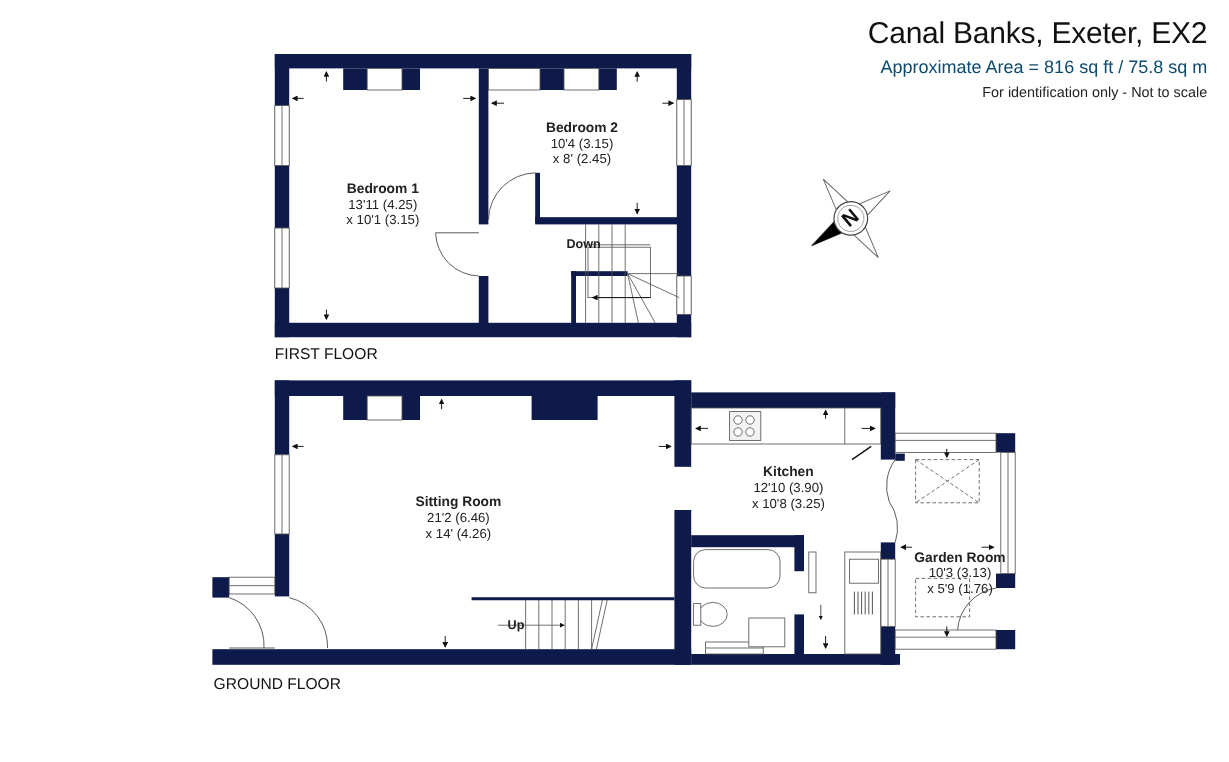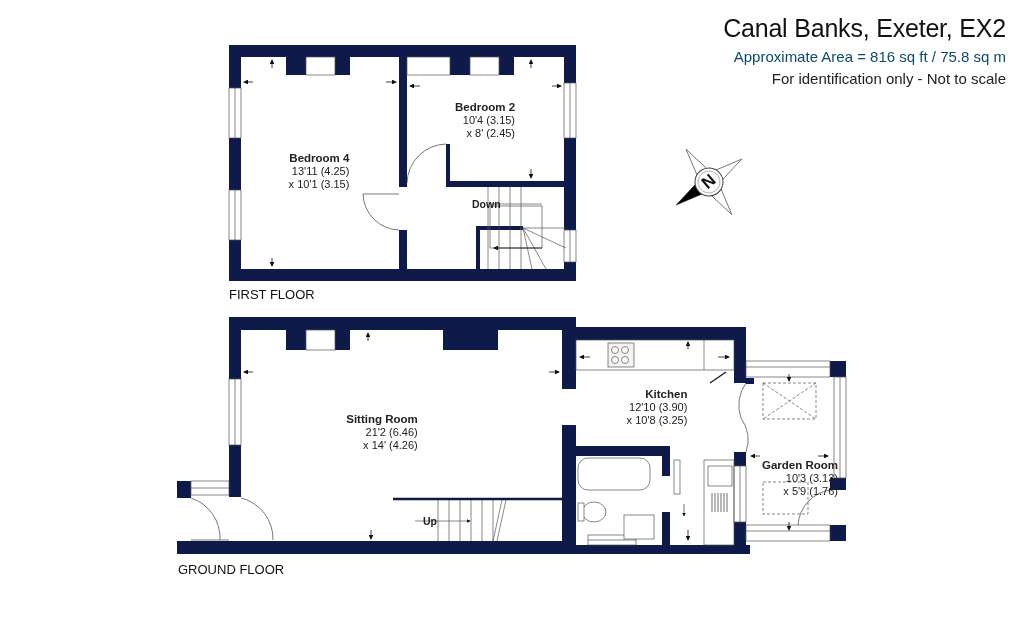--- a/index.html
+++ b/index.html
@@ -1,22 +1,22 @@
 <!DOCTYPE html>
 <html><head>
 <meta charset="utf-8">
 <style>
   html,body{margin:0;padding:0;background:#ffffff;}
   body{width:1024px;height:635px;position:relative;overflow:hidden;font-family:"Liberation Sans",sans-serif;}
   .title{position:absolute;right:18px;top:14px;font-size:25px;font-weight:normal;color:#111;text-align:right;letter-spacing:-0.2px;}
   .area{position:absolute;right:18px;top:48px;font-size:15px;color:#0c4a6e;text-align:right;}
-  .disclaimer{position:absolute;right:18px;top:70px;font-size:15px;color:#222;text-align:right;}
+  .disclaimer{position:absolute;right:18px;top:70px;font-size:12px;color:#222;text-align:right;}
   .floorlabel{position:absolute;font-size:13px;font-weight:normal;color:#111;}
   svg{position:absolute;left:0;top:0;}
-  .room{position:absolute;text-align:right;font-size:11px;color:#222;line-height:13px;transform:translateX(-50%);white-space:nowrap;}
+  .room{position:absolute;text-align:center;font-size:11px;color:#222;line-height:13px;transform:translateX(-50%);white-space:nowrap;}
   .room .rn{font-weight:bold;font-size:11.5px;}
   .lbl{position:absolute;font-size:10.5px;font-weight:bold;color:#222;}
 </style>
 </head>
 <body>
 
 <div class="title">Canal Banks, Exeter, EX2</div>
 <div class="area">Approximate Area = 816 sq ft / 75.8 sq m</div>
 <div class="disclaimer">For identification only - Not to scale</div>
 
@@ -213,21 +213,21 @@
     <polygon points="0,-40 7,-7 40,0 7,7 0,40 -7,7 -40,0 -7,-7" fill="#fff" stroke="#666" stroke-width="0.8"></polygon>
     <polygon points="-40,0 -7,-7 -7,7" fill="#000"></polygon>
     <circle r="14" fill="#fff" stroke="#444" stroke-width="1"></circle>
     <circle r="11" fill="none" stroke="#888" stroke-width="0.6"></circle>
   </g>
 </svg>
 
 <div style="position:absolute;left:700px;top:172px;width:18px;text-align:center;font-weight:bold;font-size:17px;transform:rotate(-40deg);color:#111;">N</div>
 
 <div class="room" style="left:319px;top:152px;">
-  <div class="rn">Bedroom 4</div>
+  <div class="rn">Bedroom 1</div>
   <div>13'11 (4.25)</div>
   <div>x 10'1 (3.15)</div>
 </div>
 <div class="room" style="left:485px;top:101px;">
   <div class="rn">Bedroom 2</div>
   <div>10'4 (3.15)</div>
   <div>x 8' (2.45)</div>
 </div>
 <div class="lbl" style="left:460px;top:198px;margin-left:12px;">Down</div>
 <div class="floorlabel" style="left:229px;top:287px;">FIRST FLOOR</div>

